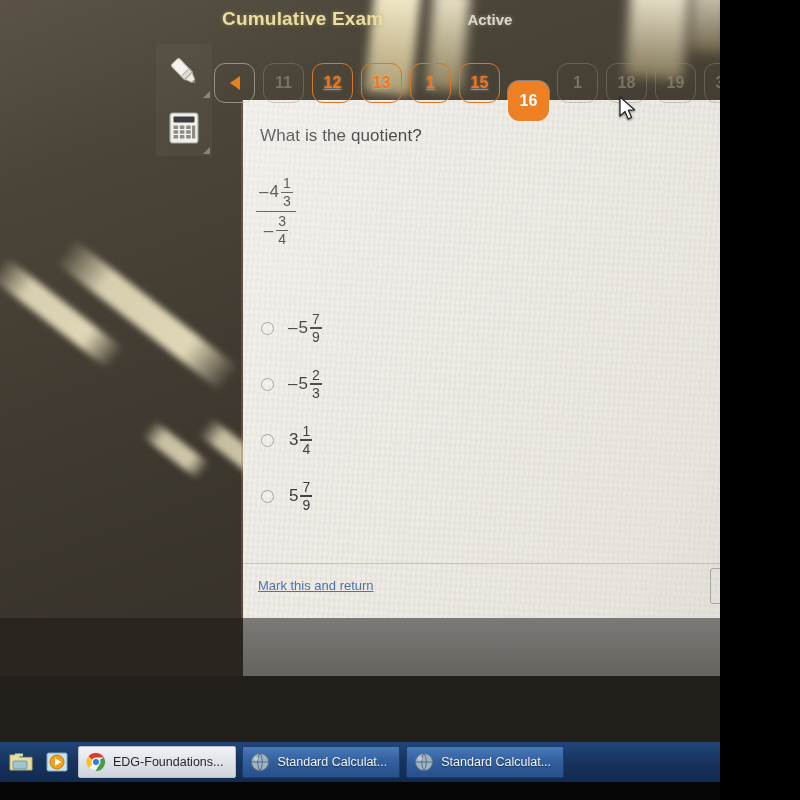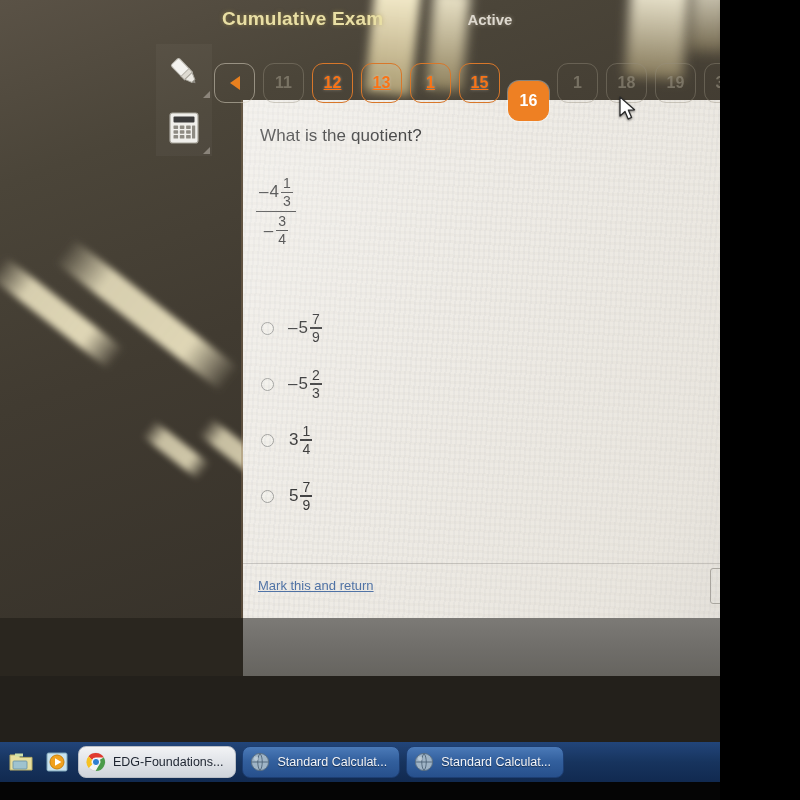--- a/index.html
+++ b/index.html
@@ -262,21 +262,21 @@
   }
   .qlaunch {
     width: 30px; height: 30px;
     display: flex; align-items: center; justify-content: center;
     flex: 0 0 auto;
   }
   .tbtn {
     height: 32px;
     display: flex; align-items: center; gap: 7px;
     padding: 0 12px 0 7px;
-    border-radius: 8px;
+    border-radius: 2px;
     font-size: 12.5px; color: #f2f4f8;
     white-space: nowrap;
     text-shadow: 0 1px 1px rgba(0,0,0,.5);
     text-align: right;
   }
   .tbtn.light {
     background: linear-gradient(180deg, #f2f3f5 0%, #dfe2e7 55%, #cfd4db 100%);
     color: #1d2430;
     text-shadow: none;
     border: 1px solid #b9bec6;

